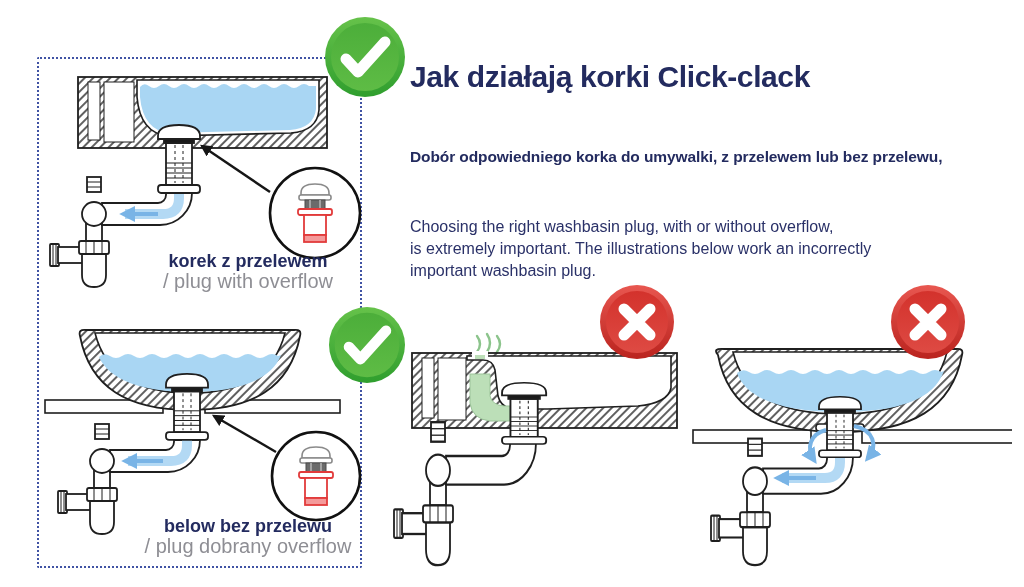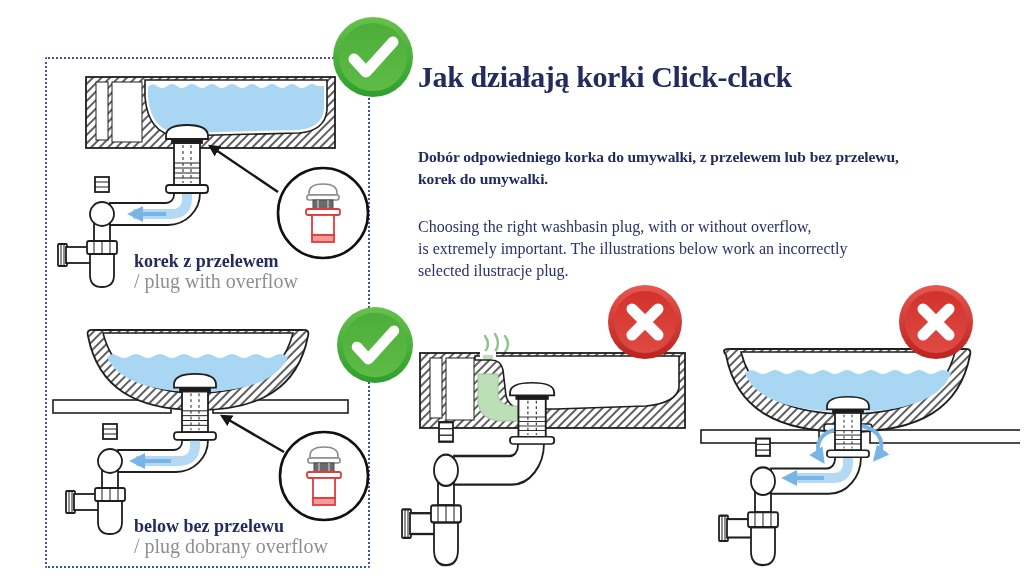--- a/index.html
+++ b/index.html
@@ -1,32 +1,32 @@
 <!DOCTYPE html>
 <html><head>
 <meta charset="utf-8">
 <style>
   html,body{margin:0;padding:0;background:#ffffff;}
   .stage{
     position:relative;width:1012px;height:587px;background:#fff;overflow:hidden;
-    font-family:Liberation Serif, serif;color:#232b5f;margin-left:8px;
+    font-family:Liberation Sans, sans-serif;color:#232b5f;
   }
   .abs{position:absolute;}
   .dashed-panel{
     position:absolute;left:37px;top:57px;width:325px;height:511px;
     border:2px dotted #4053a4;box-sizing:border-box;border-radius:2px;
   }
   .title-pl{position:absolute;left:410px;top:60px;font-size:30px;font-weight:bold;
     letter-spacing:-0.4px;color:#232b5f;white-space:nowrap;}
   .title-en{position:absolute;left:410px;top:97px;font-size:29px;font-weight:400;
     letter-spacing:-0.3px;color:#4f5c7d;white-space:nowrap;}
   .para{position:absolute;left:410px;white-space:nowrap;}
-  .para-pl{top:146px;font-size:15.5px;font-weight:bold;line-height:21.5px;color:#232b5f;letter-spacing:-0.1px;}
+  .para-pl{top:146px;font-size:15.5px;font-weight:bold;line-height:21.5px;color:#232b5f;letter-spacing:-0.1px;text-align:center;}
   .para-en{top:216px;font-size:16px;font-weight:400;line-height:22px;color:#2a3168;}
-  .caption{position:absolute;left:126px;width:218px;text-align:left;white-space:nowrap;}
+  .caption{position:absolute;left:139px;width:218px;text-align:center;white-space:nowrap;}
   .cap-pl{font-size:18px;font-weight:bold;color:#232b5f;line-height:20px;}
   .cap-en{font-size:20px;font-weight:400;color:#8e8e94;line-height:20px;}
   svg{display:block;}
 </style>
 </head>
 <body>
 
 <div class="stage">
 
   <svg width="0" height="0" style="position:absolute" aria-hidden="true">
@@ -201,26 +201,25 @@
       <use href="#xBadge"></use>
     </svg>
   <svg class="abs" style="left:891px;top:285px" width="74" height="74" viewBox="-37 -37 74 74">
       <use href="#xBadge"></use>
     </svg>
 
   <div class="title-pl">Jak działają korki Click-clack</div>
 
   <div class="para para-pl">
     <div>Dobór odpowiedniego korka do umywalki, z przelewem lub bez przelewu,</div>
-    <div>korek do umywalki.</div>
   </div>
   <div class="para para-en">
     <div>Choosing the right washbasin plug, with or without overflow,</div>
     <div>is extremely important. The illustrations below work an incorrectly</div>
-    <div>selected ilustracje plug.</div>
+    <div>important washbasin plug.</div>
   </div>
 
   <div class="caption" style="top:251px">
     <div class="cap-pl">korek z przelewem</div>
     <div class="cap-en">/ plug with overflow</div>
   </div>
   <div class="caption" style="top:516px">
     <div class="cap-pl">below bez przelewu</div>
     <div class="cap-en">/ plug dobrany overflow</div>
   </div>

